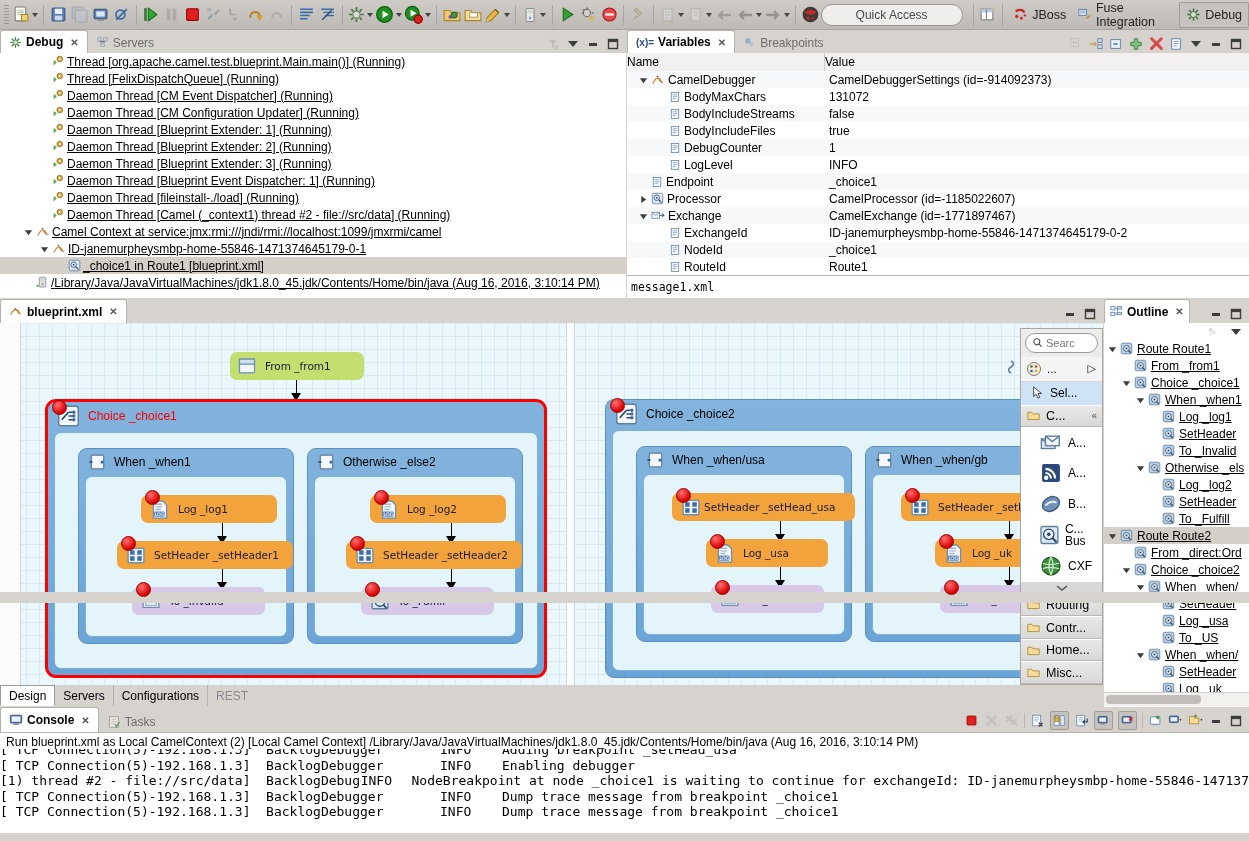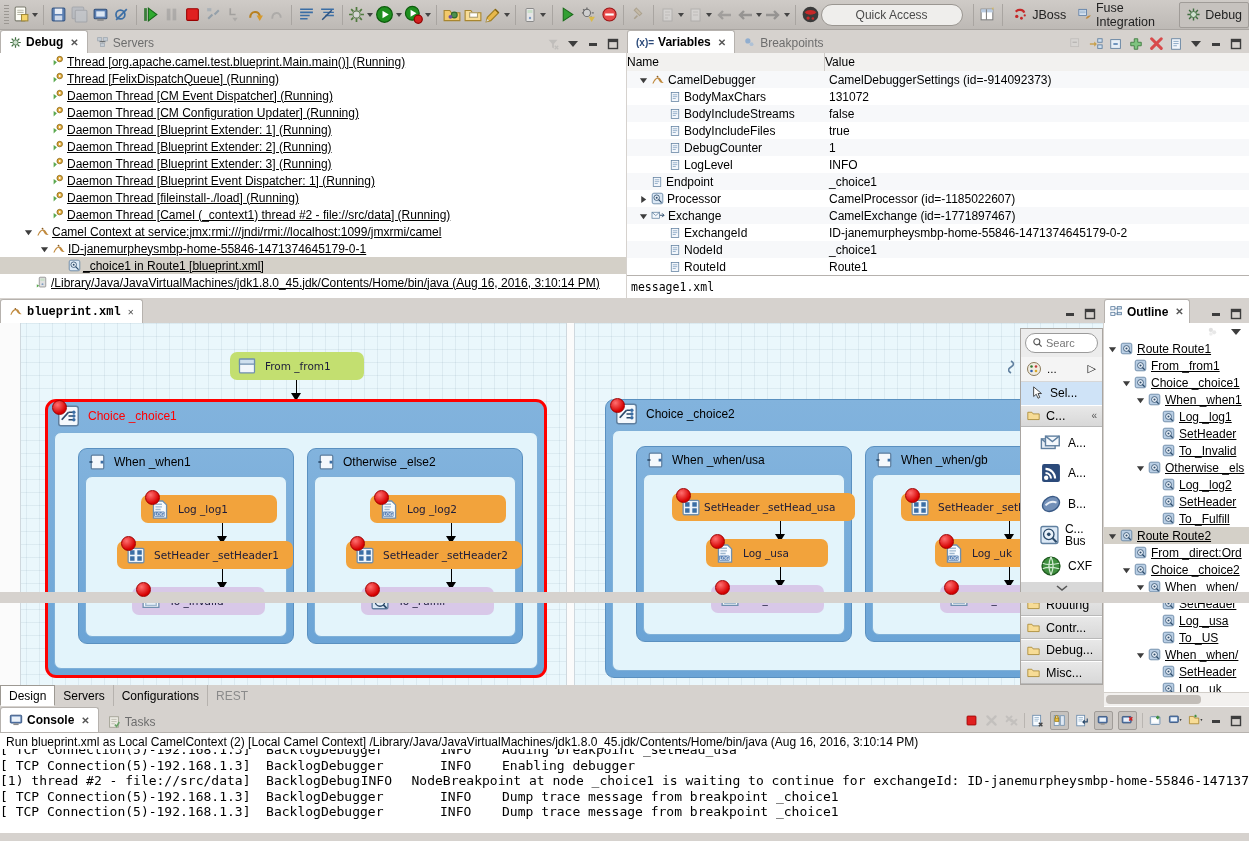--- a/index.html
+++ b/index.html
@@ -856,21 +856,21 @@
             </span>
             <span>RouteId</span>
           </span>
           <span class="vval">Route1</span>
         </div>
       </div>
     <div style="position:absolute;left:0;right:0;bottom:0;height:23px;border-top:1px solid #b6b2ae;background:#fff;font-family:'DejaVu Sans Mono',monospace;font-size:11.5px;padding:4px 0 0 4px;box-sizing:border-box;">message1.xml</div>
   </div>
 
   <div style="position:absolute;left:0;top:300px;width:1103px;height:407px;background:#d6d2ce;">
-    <div class="tabbar" style="height:23px;font-family:Liberation Mono, monospace;">
+    <div class="tabbar" style="height:23px;">
       <div class="vtab active" style="height:23px;">
         <svg width="14" height="13" viewBox="0 0 16 16">
             <path d="M1 12 c2-5 4-7 7-7 2 0 3 1 4 3 1 2 2 3 3 3 -3 1 -5-1 -6-3 -1-2 -2-2 -3-1 -2 1.5 -3 3.5 -3.5 5z" fill="#c08a3e"></path>
             <circle cx="7.2" cy="4.6" r="1" fill="#8a5a1e"></circle>
           </svg>
         <span>blueprint.xml</span>
         <span class="x">✕</span>
       </div>
       <div class="vtools">
         <span class="vt-ico">
@@ -1224,21 +1224,21 @@
         <div class="pal-group">
           <svg width="15" height="13" viewBox="0 0 16 16">
               <path d="M1 13V4h5l1.5 2H15v7z" fill="#f7dc96" stroke="#a8862f"></path>
             </svg>
           <span>Contr...</span>
         </div>
         <div class="pal-group">
           <svg width="15" height="13" viewBox="0 0 16 16">
               <path d="M1 13V4h5l1.5 2H15v7z" fill="#f7dc96" stroke="#a8862f"></path>
             </svg>
-          <span>Debug...</span>
+          <span>Home...</span>
         </div>
         <div class="pal-group">
           <svg width="15" height="13" viewBox="0 0 16 16">
               <path d="M1 13V4h5l1.5 2H15v7z" fill="#f7dc96" stroke="#a8862f"></path>
             </svg>
           <span>Misc...</span>
         </div>
       </div>
 
       <div style="position:absolute;left:1008px;top:36px;width:13px;height:16px;">

